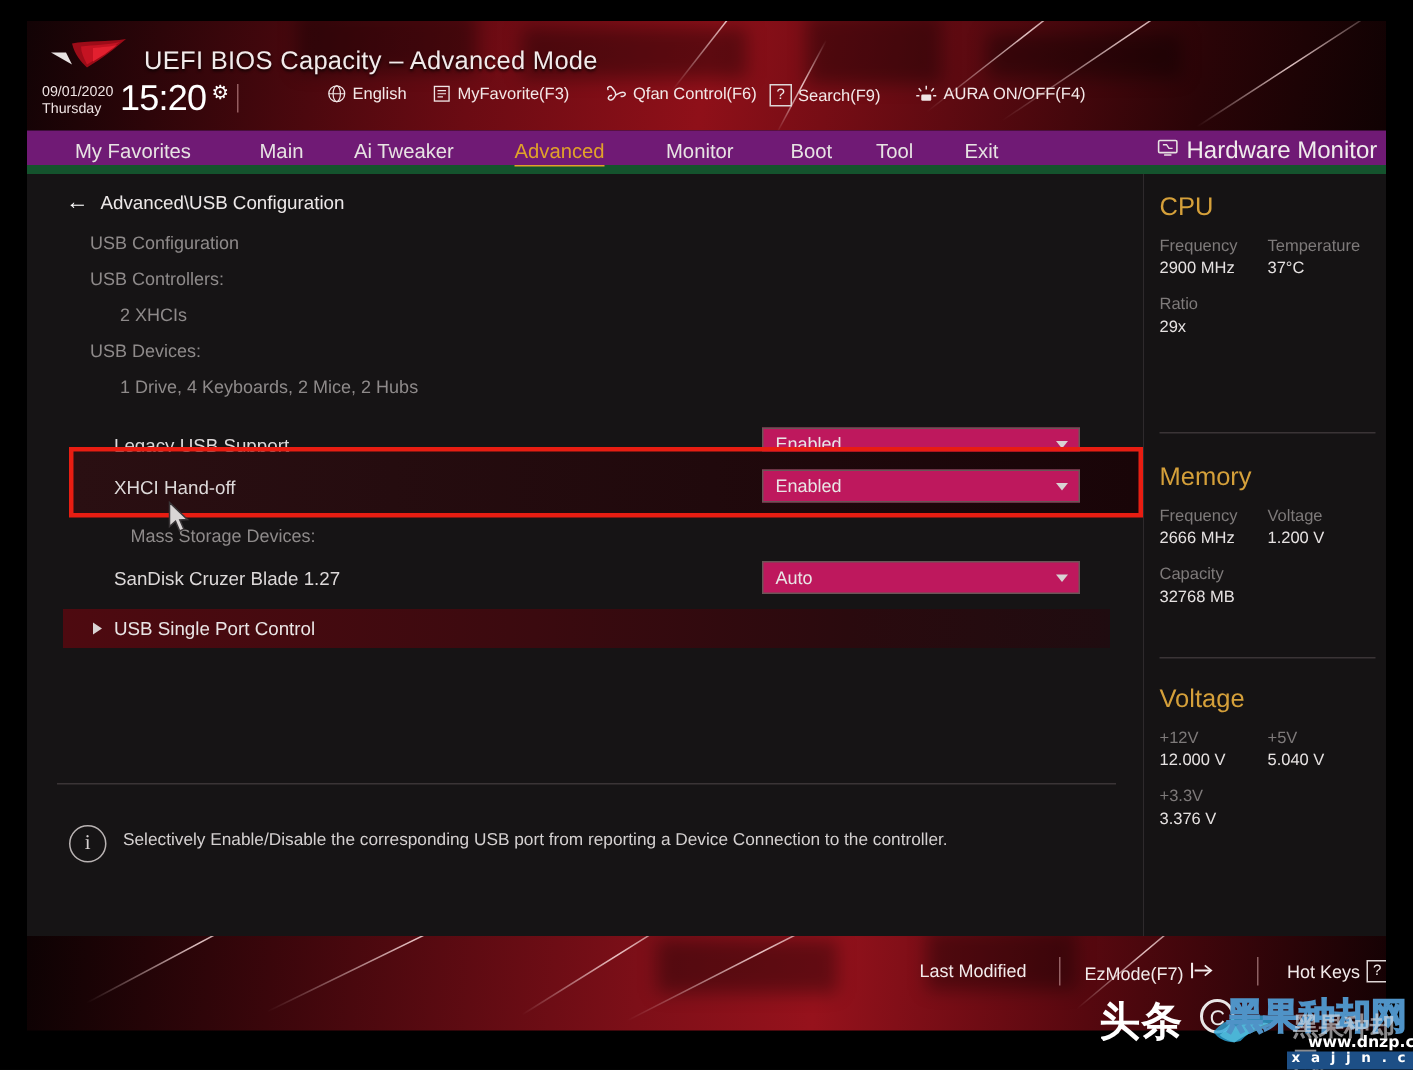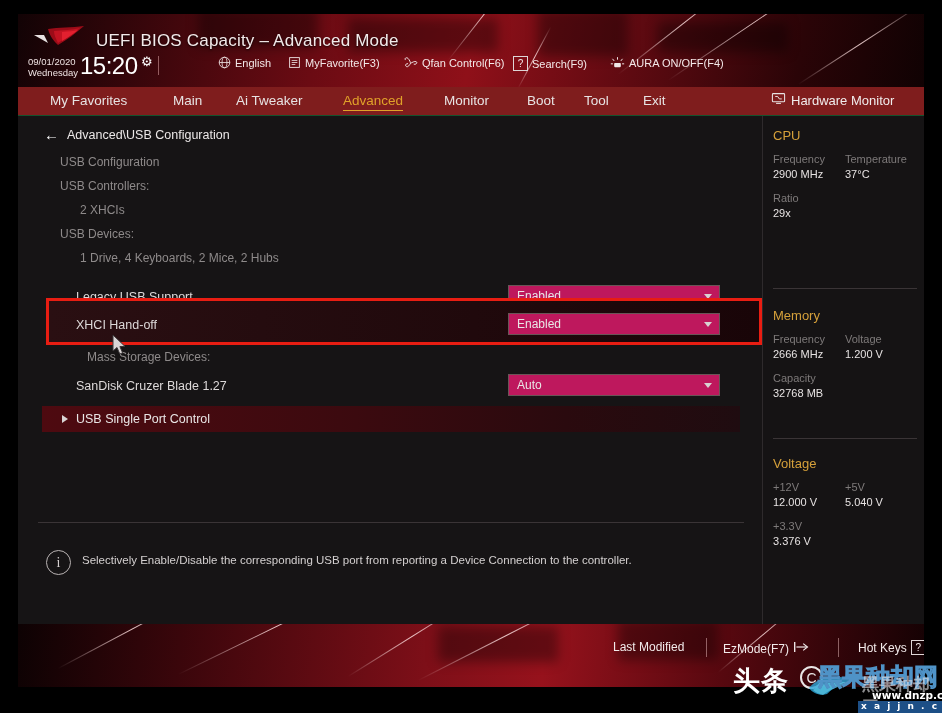--- a/index.html
+++ b/index.html
@@ -63,22 +63,22 @@
     position: absolute; top: 42px;
     font-size: 11px; color: #f3e8e8; display: flex; align-items: center; gap: 4px;
     white-space: nowrap;
   }
   .hdr-ico { display:inline-flex; align-items:center; }
 
   
   #navbar {
     position: absolute; left: 18px; top: 87px;
     width: 906px; height: 29px;
-    background: #7f1d1d;
-    border-bottom: 1px solid #14532d;
+    background: #701a75;
+    border-bottom: 6px solid #14532d;
   }
   .tab {
     position: absolute; top: 6px;
     font-size: 13.5px; color: #e7e3e3; cursor: default;
     white-space: nowrap;
   }
   .tab.active { color: #e0a22a; }
   .tab.active::after {
     content: ""; position: absolute; left: 0; right: 0; bottom: -3px;
     height: 1px; background: #e0a22a;
@@ -178,28 +178,28 @@
   }
 
   
   #hwmon {
     position: absolute; left: 763px; top: 116px;
     width: 161px; height: 508px;
     background: #151314;
   }
   #hw-title {
     position: absolute; left: 8px; top: -24px;
-    font-size: 13px; color: #f0ecec;
+    font-size: 16px; color: #f0ecec;
     display: flex; align-items: center; gap: 5px;
   }
   .hw-section {
     position: absolute; left: 10px; width: 145px;
   }
   .hw-heading {
-    font-size: 13px; color: #d5a03a; margin-bottom: 10px;
+    font-size: 17px; color: #d5a03a; margin-bottom: 10px;
   }
   .hw-pair { display: flex; margin-bottom: 12px; }
   .hw-cell { width: 72px; }
   .hw-key { font-size: 11px; color: #7e7a7a; margin-bottom: 3px; }
   .hw-val { font-size: 11px; color: #e6e2e2; }
   .hw-div {
     position: absolute; left: 10px; width: 144px; height: 1px;
     background: #3a3436;
   }
 
@@ -286,21 +286,21 @@
       <path d="M2 10 L16 18 L12 10 Z" fill="#e8e2e2"></path>
       <path d="M16 4 C26 2 40 3 52 1 C44 8 36 14 26 20 C22 16 18 12 16 4 Z" fill="#9c0c18"></path>
       <path d="M22 6 C30 5 40 5 48 3 C40 9 33 14 26 18 C24 14 22 10 22 6 Z" fill="#c41322"></path>
       <path d="M30 7 C36 6.5 42 6 46 5 C40 10 35 13 30 16 Z" fill="#e2202f"></path>
     </svg>
 
     <div id="app-title">UEFI BIOS Capacity – Advanced Mode</div>
 
     <div id="datebox">
       <div>09/01/2020</div>
-      <div>Wednesday</div>
+      <div>Thursday</div>
     </div>
     <div id="clock">15:20</div>
     <div id="gear-ico">⚙</div>
     <div id="hdr-sep"></div>
 
     <div class="hdr-item" style="left:200px;">
       <span class="hdr-ico">
         <svg width="13" height="13" viewBox="0 0 16 16">
             <circle cx="8" cy="8" r="6.5" fill="none" stroke="#f0e6e6" stroke-width="1.1"></circle>
             <ellipse cx="8" cy="8" rx="3" ry="6.5" fill="none" stroke="#f0e6e6" stroke-width="1"></ellipse>

